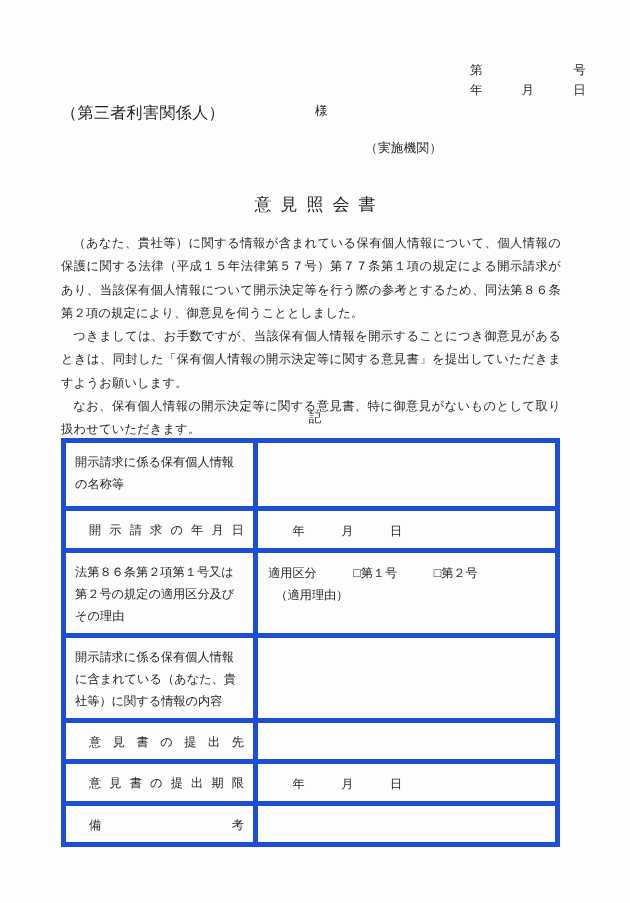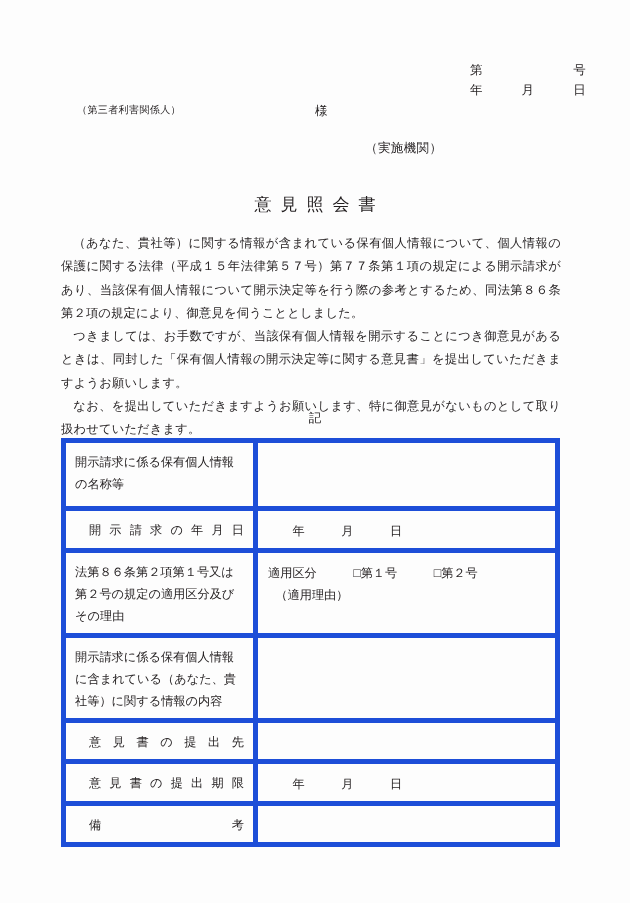--- a/index.html
+++ b/index.html
@@ -44,24 +44,23 @@
     left: 470px;
     top: 82px;
     font-size: 12.5px;
     white-space: pre;
     letter-spacing: 0.4px;
   }
   .addressee {
     position: absolute;
     left: 61px;
     top: 103px;
-    font-size: 10px;
-    white-space: pre;
-    letter-spacing: 0.4px;
-    margin-left: 16px;
+    font-size: 16px;
+    white-space: pre;
+    letter-spacing: 0.4px;
   }
   .addressee-honorific {
     position: absolute;
     left: 315px;
     top: 103px;
     font-size: 12.5px;
     letter-spacing: 0.4px;
   }
   .issuer {
     position: absolute;
@@ -179,21 +178,21 @@
 
   <div class="addressee-honorific">様</div>
 
   <div class="issuer">（実施機関）</div>
 
   <h1 class="doc-title">意見照会書</h1>
 
   <div class="body-text">
     <p>（あなた、貴社等）に関する情報が含まれている保有個人情報について、個人情報の保護に関する法律（平成１５年法律第５７号）第７７条第１項の規定による開示請求があり、当該保有個人情報について開示決定等を行う際の参考とするため、同法第８６条第２項の規定により、御意見を伺うこととしました。</p>
     <p>つきましては、お手数ですが、当該保有個人情報を開示することにつき御意見があるときは、同封した「保有個人情報の開示決定等に関する意見書」を提出していただきますようお願いします。</p>
-    <p>なお、を提出していただきますようお願いします、特に御意見がないものとして取り扱わせていただきます。</p>
+    <p>なお、保有個人情報の開示決定等に関する意見書、特に御意見がないものとして取り扱わせていただきます。</p>
   </div>
 
   <div class="ki-marker">記</div>
 
   <table class="form-table">
     <tbody>
       <tr class="r-tall-1">
         <td class="label-cell">
           <span class="label-wrap">開示請求に係る保有個人情報の名称等</span>
         </td>

